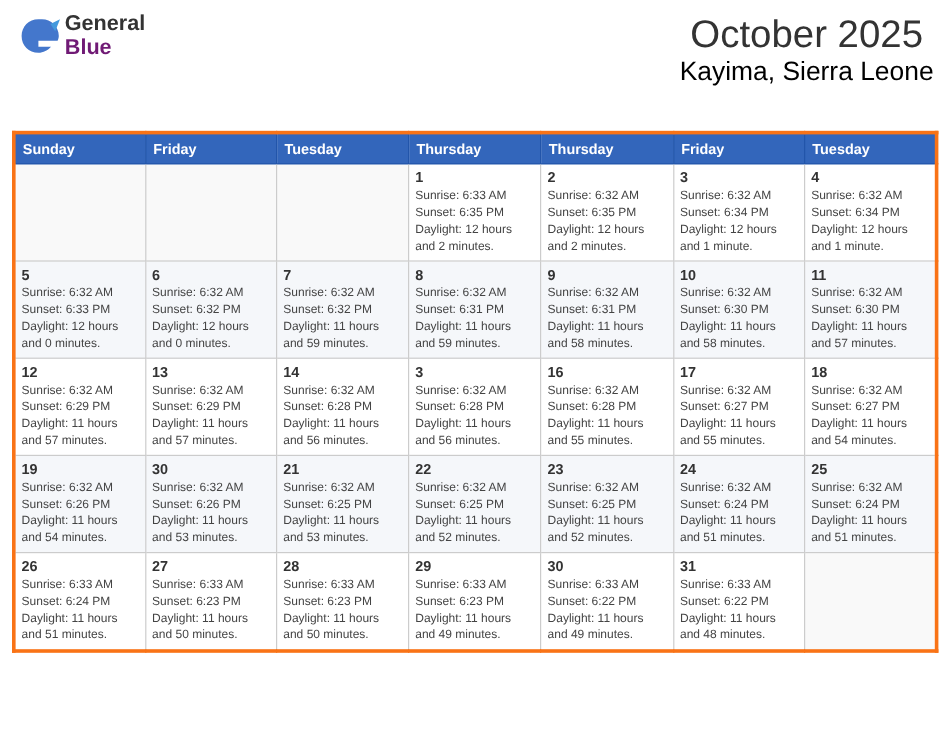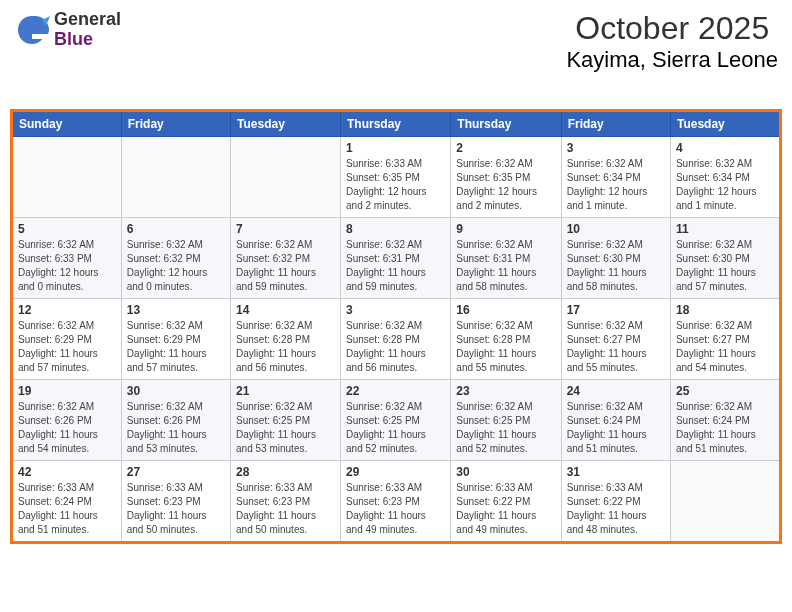--- a/index.html
+++ b/index.html
@@ -301,21 +301,21 @@
         <td>
           <span class="day-number">25</span>
           <div class="day-info" style="white-space: pre-line;">Sunrise: 6:32 AM
 Sunset: 6:24 PM
 Daylight: 11 hours
 and 51 minutes.</div>
         </td>
       </tr>
       <tr>
         <td>
-          <span class="day-number">42</span>
+          <span class="day-number">26</span>
           <div class="day-info" style="white-space: pre-line;">Sunrise: 6:33 AM
 Sunset: 6:24 PM
 Daylight: 11 hours
 and 51 minutes.</div>
         </td>
         <td>
           <span class="day-number">27</span>
           <div class="day-info" style="white-space: pre-line;">Sunrise: 6:33 AM
 Sunset: 6:23 PM
 Daylight: 11 hours

